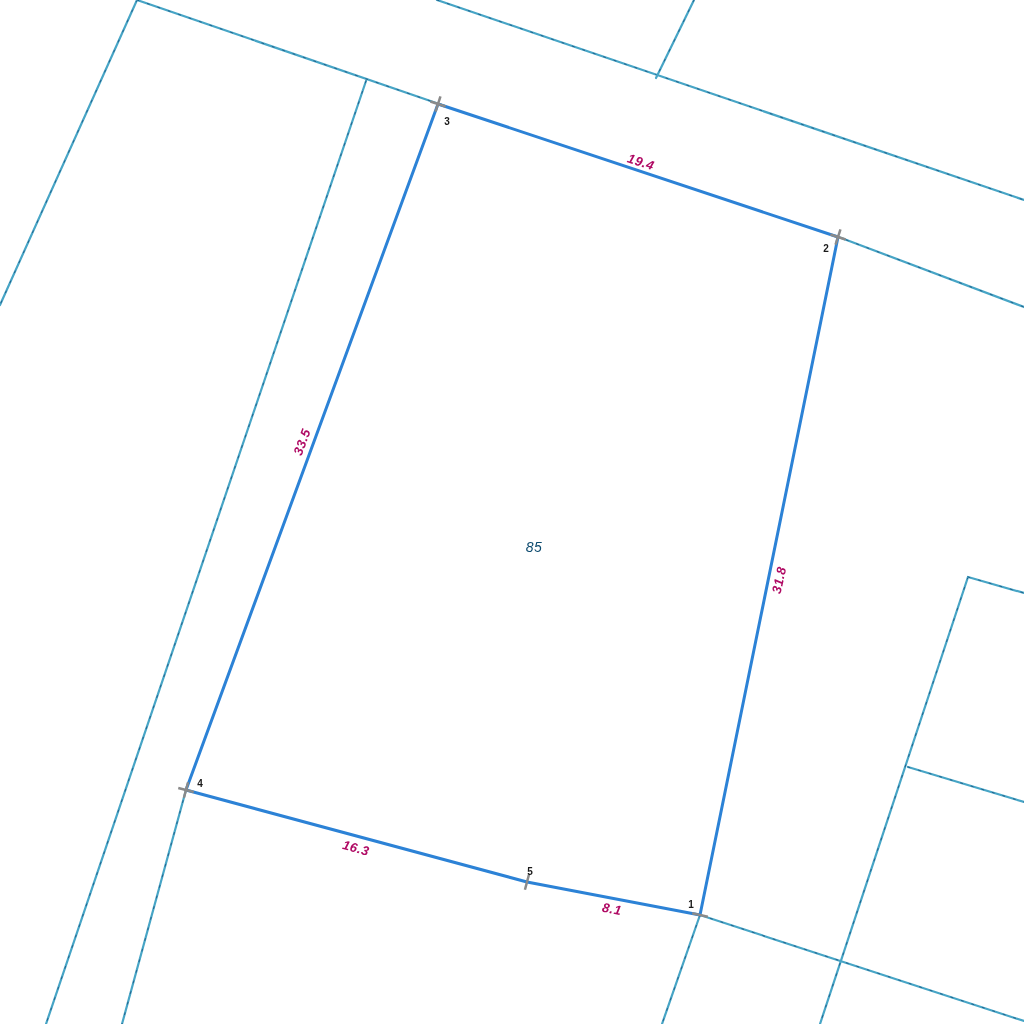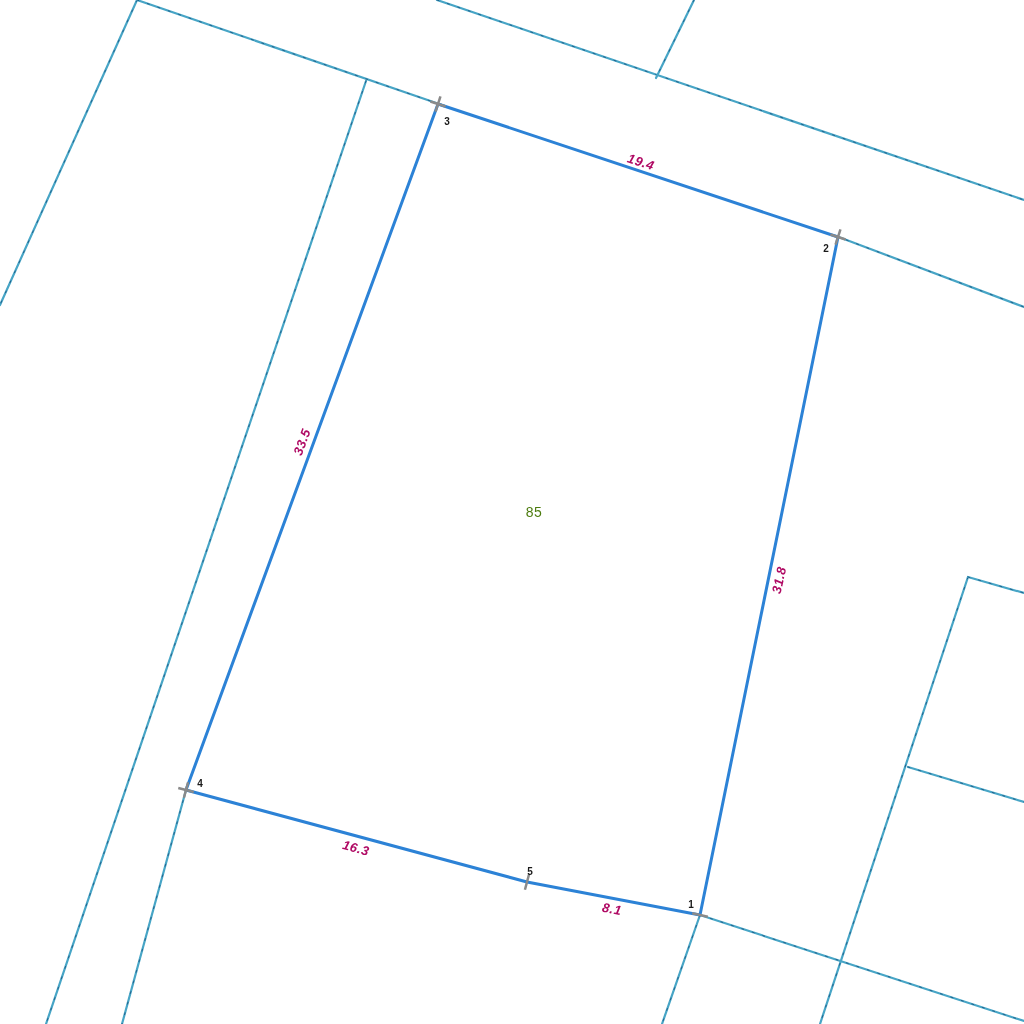--- a/index.html
+++ b/index.html
@@ -81,21 +81,21 @@
       </g>
       <g transform="translate(186,790) rotate(15)">
         <line x1="-8" y1="0" x2="8" y2="0" stroke="#8a8a8a" stroke-width="2.5"></line>
         <line x1="0" y1="-8" x2="0" y2="8" stroke="#8a8a8a" stroke-width="2.5"></line>
       </g>
       <g transform="translate(527,882) rotate(105)">
         <line x1="-8" y1="0" x2="8" y2="0" stroke="#8a8a8a" stroke-width="2.5"></line>
       </g>
     </svg>
   <div class="labels">
-    <span class="parcel-number" style="left: 534px; top: 512px; color: #4d7c0f; transform: translate(-50%, -50%);">85</span>
+    <span class="parcel-number" style="left: 534px; top: 547px; color: #0c4a6e; transform: translate(-50%, -50%); font-style: italic;">85</span>
   <span class="vertex-label" style="left: 691px; top: 904px; color: rgb(26, 26, 26); transform: translate(-50%, -50%);">1</span>
       <span class="vertex-label" style="left: 826px; top: 248px; color: rgb(26, 26, 26); transform: translate(-50%, -50%);">2</span>
       <span class="vertex-label" style="left: 447px; top: 121px; color: rgb(26, 26, 26); transform: translate(-50%, -50%);">3</span>
       <span class="vertex-label" style="left: 200px; top: 783px; color: rgb(26, 26, 26); transform: translate(-50%, -50%);">4</span>
       <span class="vertex-label" style="left: 530px; top: 871px; color: rgb(26, 26, 26); transform: translate(-50%, -50%);">5</span>
       <span class="edge-label" style="left: 641px; top: 162px; color: rgb(176, 10, 100); transform: translate(-50%, -50%) rotate(18deg);">19.4</span>
       <span class="edge-label" style="left: 779px; top: 580px; color: rgb(176, 10, 100); transform: translate(-50%, -50%) rotate(-78deg);">31.8</span>
       <span class="edge-label" style="left: 612px; top: 909px; color: rgb(176, 10, 100); transform: translate(-50%, -50%) rotate(11deg);">8.1</span>
       <span class="edge-label" style="left: 356px; top: 848px; color: rgb(176, 10, 100); transform: translate(-50%, -50%) rotate(15deg);">16.3</span>
       <span class="edge-label" style="left: 302px; top: 442px; color: rgb(176, 10, 100); transform: translate(-50%, -50%) rotate(-70deg);">33.5</span>

